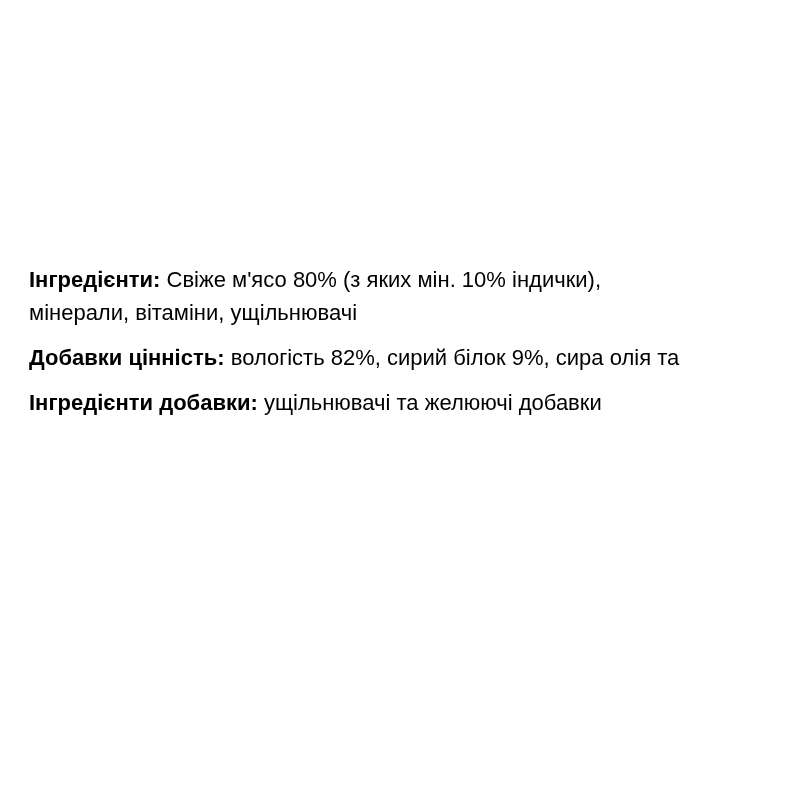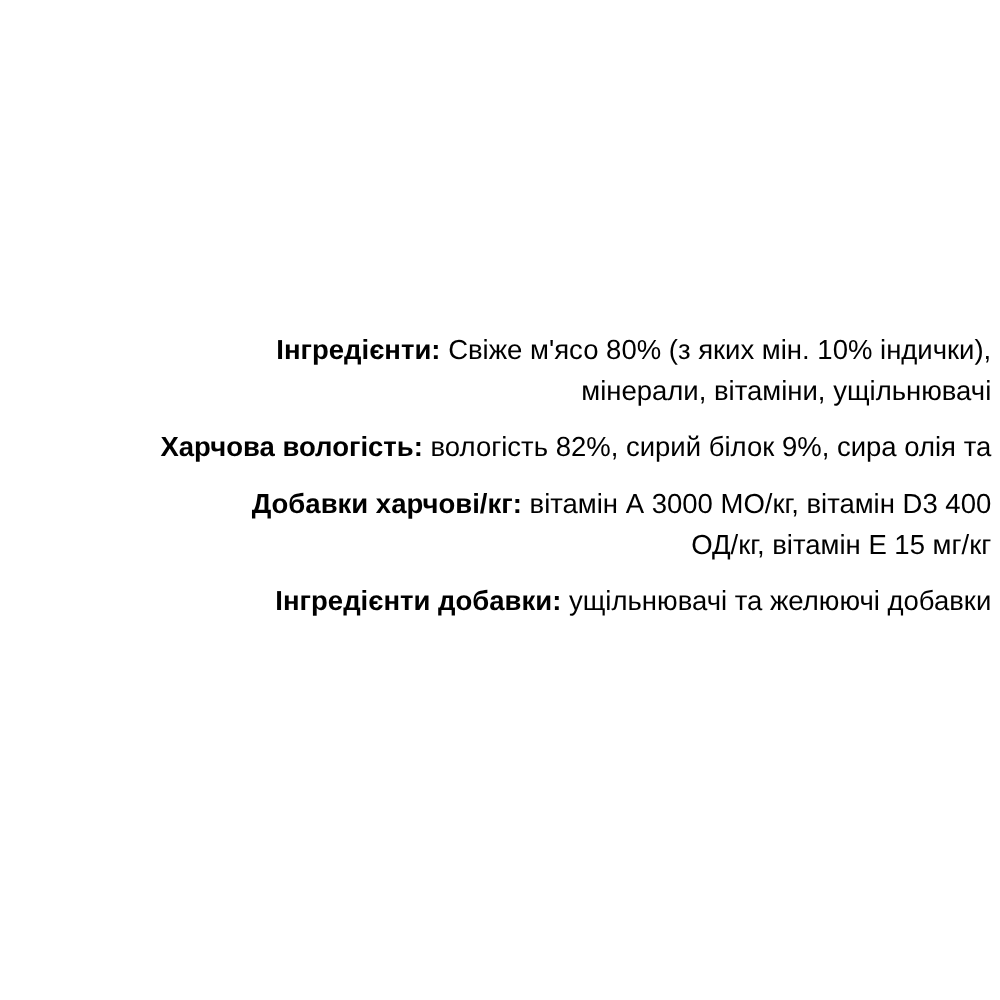--- a/index.html
+++ b/index.html
@@ -18,49 +18,43 @@
     top: 263px;
     left: 13px;
     width: 780px;
     font-size: 22px;
     line-height: 33px;
     letter-spacing: 0;
   }
   .para {
     margin: 0 0 12px 16px;
     white-space: nowrap; 
-    text-align: right;
   }
   .para:last-child {
     margin-bottom: 0;
   }
   .label {
     font-weight: bold;
   }
 </style>
 </head>
 <body style="background: rgb(255, 255, 255); color: rgb(0, 0, 0);">
 
 <div class="content">
 
   <p class="para">
     <span class="label">Інгредієнти:</span>
     <span>Свіже м'ясо 80% (з яких мін. 10% індички),</span><br>
     <span>мінерали, вітаміни, ущільнювачі</span>
   </p>
 
   <p class="para">
-    <span class="label">Харчова вологість:</span>
+    <span class="label">Добавки цінність:</span>
     <span>вологість 82%, сирий білок 9%, сира олія та</span><br>
   </p>
 
-  <p class="para">
-    <span class="label">Добавки харчові/кг:</span>
-    <span>вітамін А 3000 МО/кг, вітамін D3 400</span><br>
-    <span>ОД/кг, вітамін Е 15 мг/кг</span>
-  </p>
 
   <p class="para">
     <span class="label">Інгредієнти добавки:</span>
     <span>ущільнювачі та желюючі добавки</span>
   </p>
 
 </div>
 
 </body></html>

